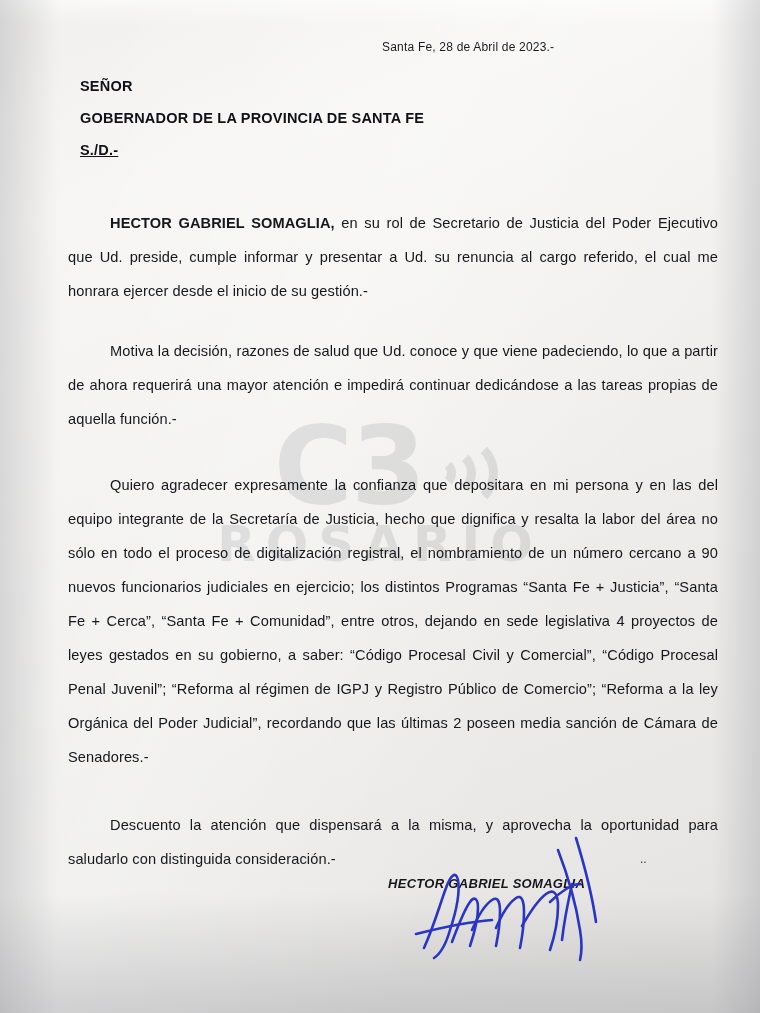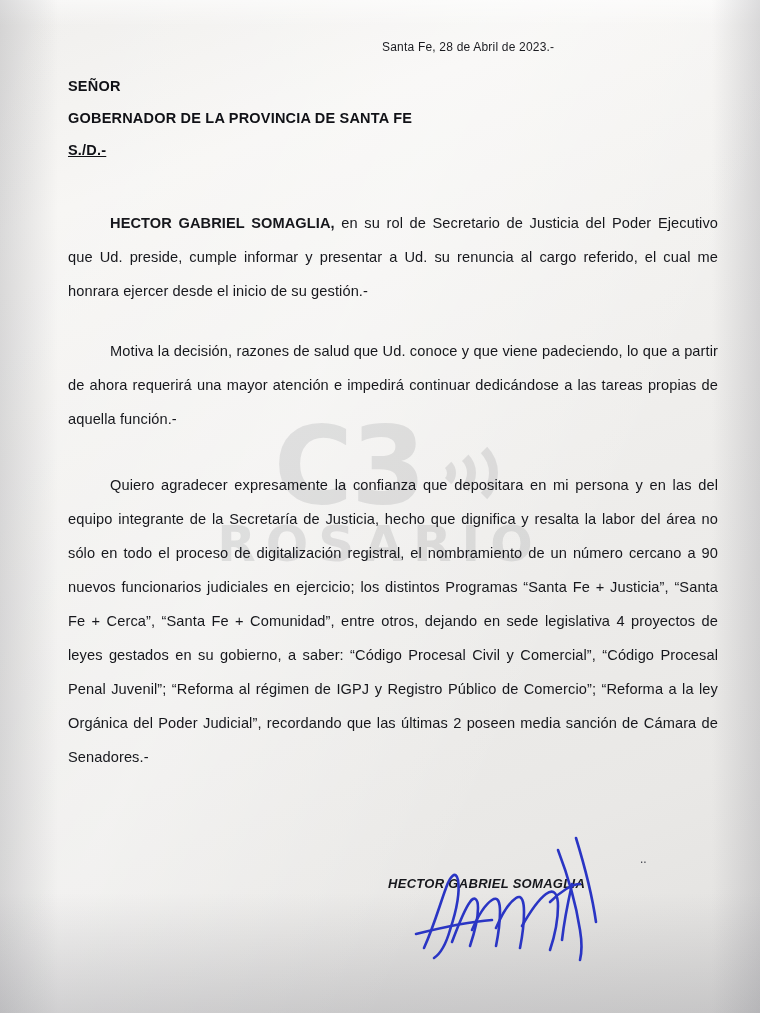--- a/index.html
+++ b/index.html
@@ -99,21 +99,21 @@
     position: absolute;
     top: 40px;
     left: 382px;
     font-size: 12px;
     letter-spacing: 0.2px;
     color: #1b1c21;
   }
   .heading-block {
     position: absolute;
     top: 78px;
-    left: 68px;
+    left: 80px;
     width: 480px;
   }
   .heading-block div {
     font-weight: bold;
     font-size: 14.5px;
     letter-spacing: 0.2px;
     margin-bottom: 16px;
     color: #101116;
   }
   .heading-block div.sd {
@@ -193,20 +193,21 @@
     <div class="heading-block">
       <div>SEÑOR</div>
       <div>GOBERNADOR DE LA PROVINCIA DE SANTA FE</div>
       <div class="sd">S./D.-</div>
     </div>
 
     <div class="body">
       <p class="par p1"><span class="bold-name">HECTOR GABRIEL SOMAGLIA,</span><span> en su rol de Secretario de Justicia del Poder Ejecutivo que Ud. preside, cumple informar y presentar a Ud. su renuncia al cargo referido, el cual me honrara ejercer desde el inicio de su gestión.-</span></p>
       <p class="par p2">Motiva la decisión, razones de salud que Ud. conoce y que viene padeciendo, lo que a partir de ahora requerirá una mayor atención e impedirá continuar dedicándose a las tareas propias de aquella función.-</p>
       <p class="par p3">Quiero agradecer expresamente la confianza que depositara en mi persona y en las del equipo integrante de la Secretaría de Justicia, hecho que dignifica y resalta la labor del área no sólo en todo el proceso de digitalización registral, el nombramiento de un número cercano a 90 nuevos funcionarios judiciales en ejercicio;  los distintos Programas “Santa Fe + Justicia”, “Santa Fe + Cerca”, “Santa Fe + Comunidad”, entre otros, dejando en sede legislativa 4 proyectos de leyes gestados en su gobierno, a saber: “Código Procesal Civil y Comercial”, “Código Procesal Penal Juvenil”; “Reforma al régimen de IGPJ y Registro Público de Comercio”; “Reforma a la ley Orgánica del Poder Judicial”, recordando que las últimas 2 poseen media sanción de Cámara de Senadores.-</p>
+      <p class="par p4">Descuento la atención que dispensará a la misma, y aprovecha la oportunidad para saludarlo con distinguida consideración.-</p>
     </div>
 
     <div class="sign-block">
       <div class="sign-name">HECTOR GABRIEL SOMAGLIA</div>
     </div>
 
     <div class="tiny-mark">..</div>
 
     <svg class="sign-svg" viewBox="0 0 260 160" xmlns="http://www.w3.org/2000/svg">
       <g fill="none" stroke="#2a35c4" stroke-width="2.6" stroke-linecap="round" stroke-linejoin="round">

